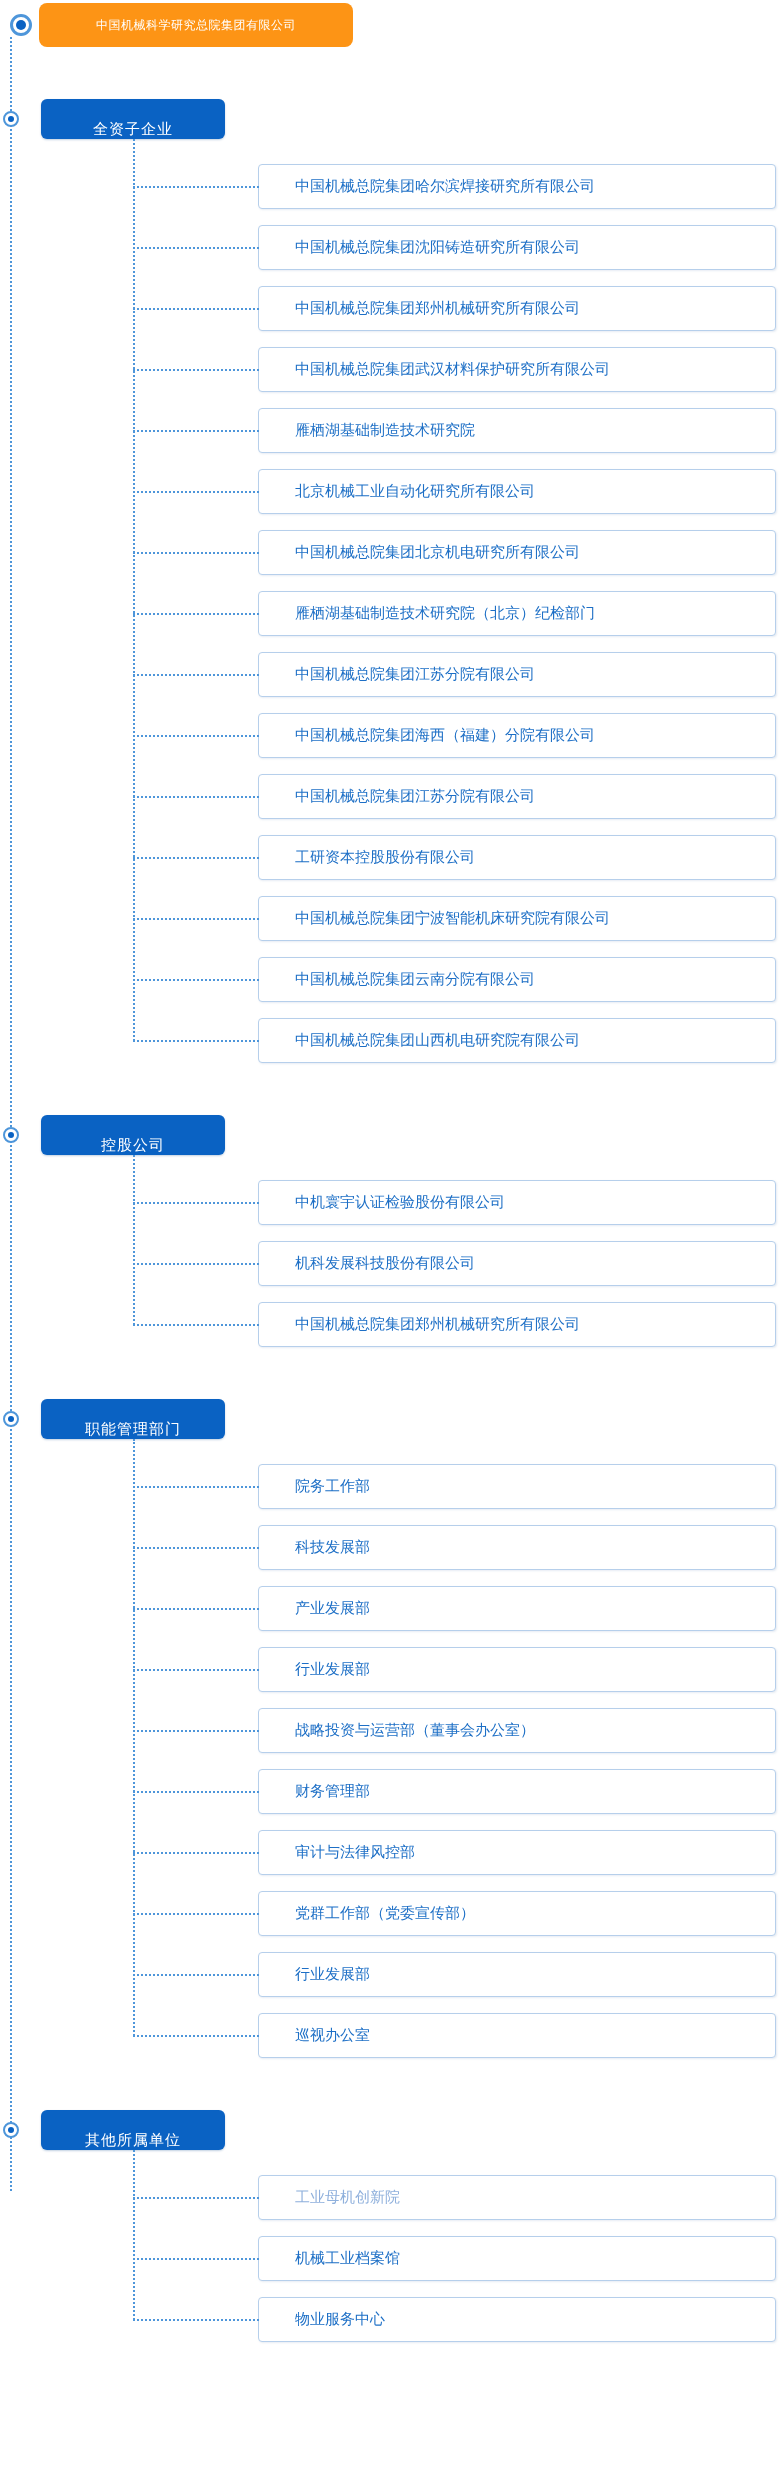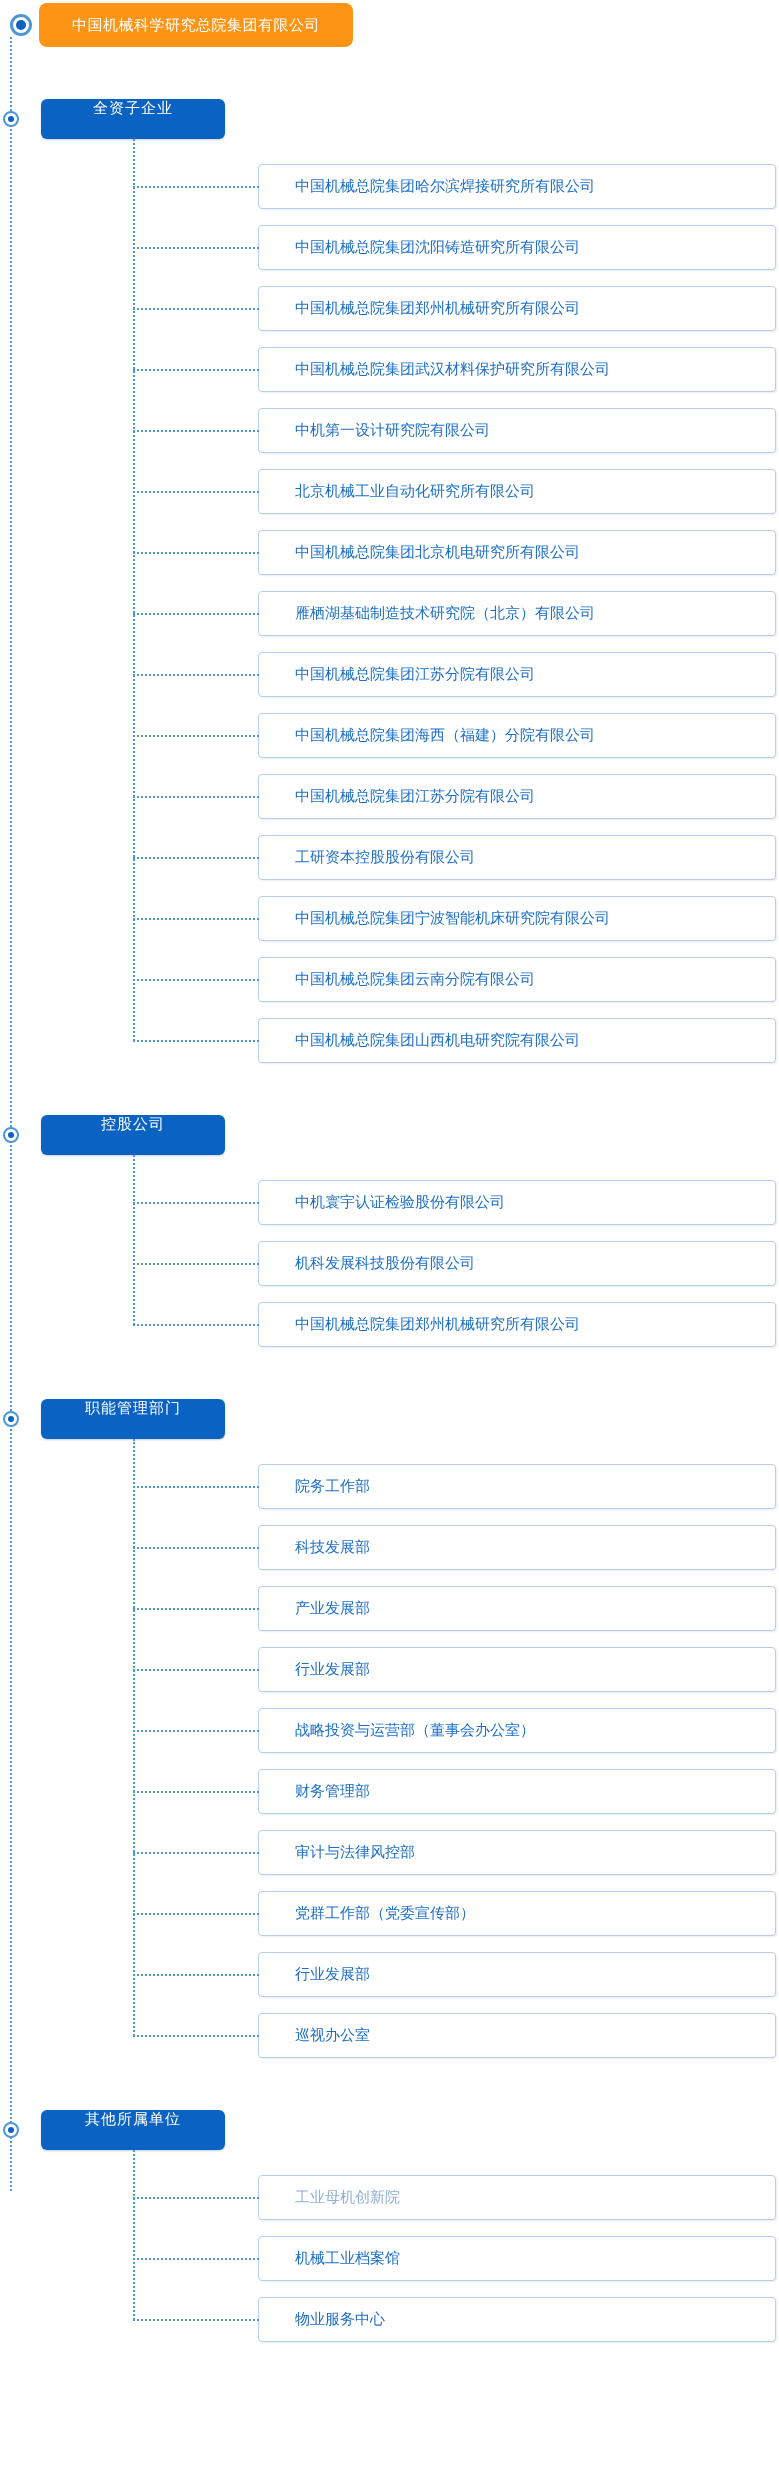--- a/index.html
+++ b/index.html
@@ -38,30 +38,30 @@
     position:absolute;left:50%;top:50%;width:6px;height:6px;margin:-3px 0 0 -3px;
     border-radius:50%;background:var(--c-cat-bg);
   }
 
   
   .root-row{position:relative;height:44px;}
   .root-box{
     position:absolute;left:39px;top:0;width:314px;height:44px;
     background:var(--c-root-bg);color:var(--c-root-text);
     border-radius:8px;display:flex;align-items:center;justify-content:center;
-    font-size:15px;letter-spacing:0.5px;cursor:pointer;
+    font-size:12px;letter-spacing:0.5px;cursor:pointer;
   }
 
   
   .group{margin-top:52px;position:relative;}
   .cat-row{position:relative;height:40px;}
   .cat-box{
     position:absolute;left:41px;top:0;width:184px;height:40px;
     background:var(--c-cat-bg);color:var(--c-cat-text);
-    border-radius:6px;display:flex;align-items:flex-start;justify-content:center;
+    border-radius:6px;display:flex;align-items:flex-end;justify-content:center;
     font-size:15px;letter-spacing:1px;cursor:pointer;
     box-shadow:0 1px 2px rgba(10,70,140,.25);
   }
 
   
   .leaves{
     position:relative;margin:25px 0 12px 258px;width:518px;
     display:flex;flex-direction:column;gap:16px;
   }
   .leaves::before{ 
@@ -116,33 +116,33 @@
 
   <div class="leaf">
     <span class="leaf-label">中国机械总院集团郑州机械研究所有限公司</span>
   </div>
 
   <div class="leaf">
     <span class="leaf-label">中国机械总院集团武汉材料保护研究所有限公司</span>
   </div>
 
   <div class="leaf">
-    <span class="leaf-label">中机第一设计研究院有限公司</span>
+    <span class="leaf-label">雁栖湖基础制造技术研究院</span>
   </div>
 
   <div class="leaf">
     <span class="leaf-label">北京机械工业自动化研究所有限公司</span>
   </div>
 
   <div class="leaf">
     <span class="leaf-label">中国机械总院集团北京机电研究所有限公司</span>
   </div>
 
   <div class="leaf">
-    <span class="leaf-label">雁栖湖基础制造技术研究院（北京）有限公司</span>
+    <span class="leaf-label">雁栖湖基础制造技术研究院（北京）纪检部门</span>
   </div>
 
   <div class="leaf">
     <span class="leaf-label">中国机械总院集团江苏分院有限公司</span>
   </div>
 
   <div class="leaf">
     <span class="leaf-label">中国机械总院集团海西（福建）分院有限公司</span>
   </div>
 

